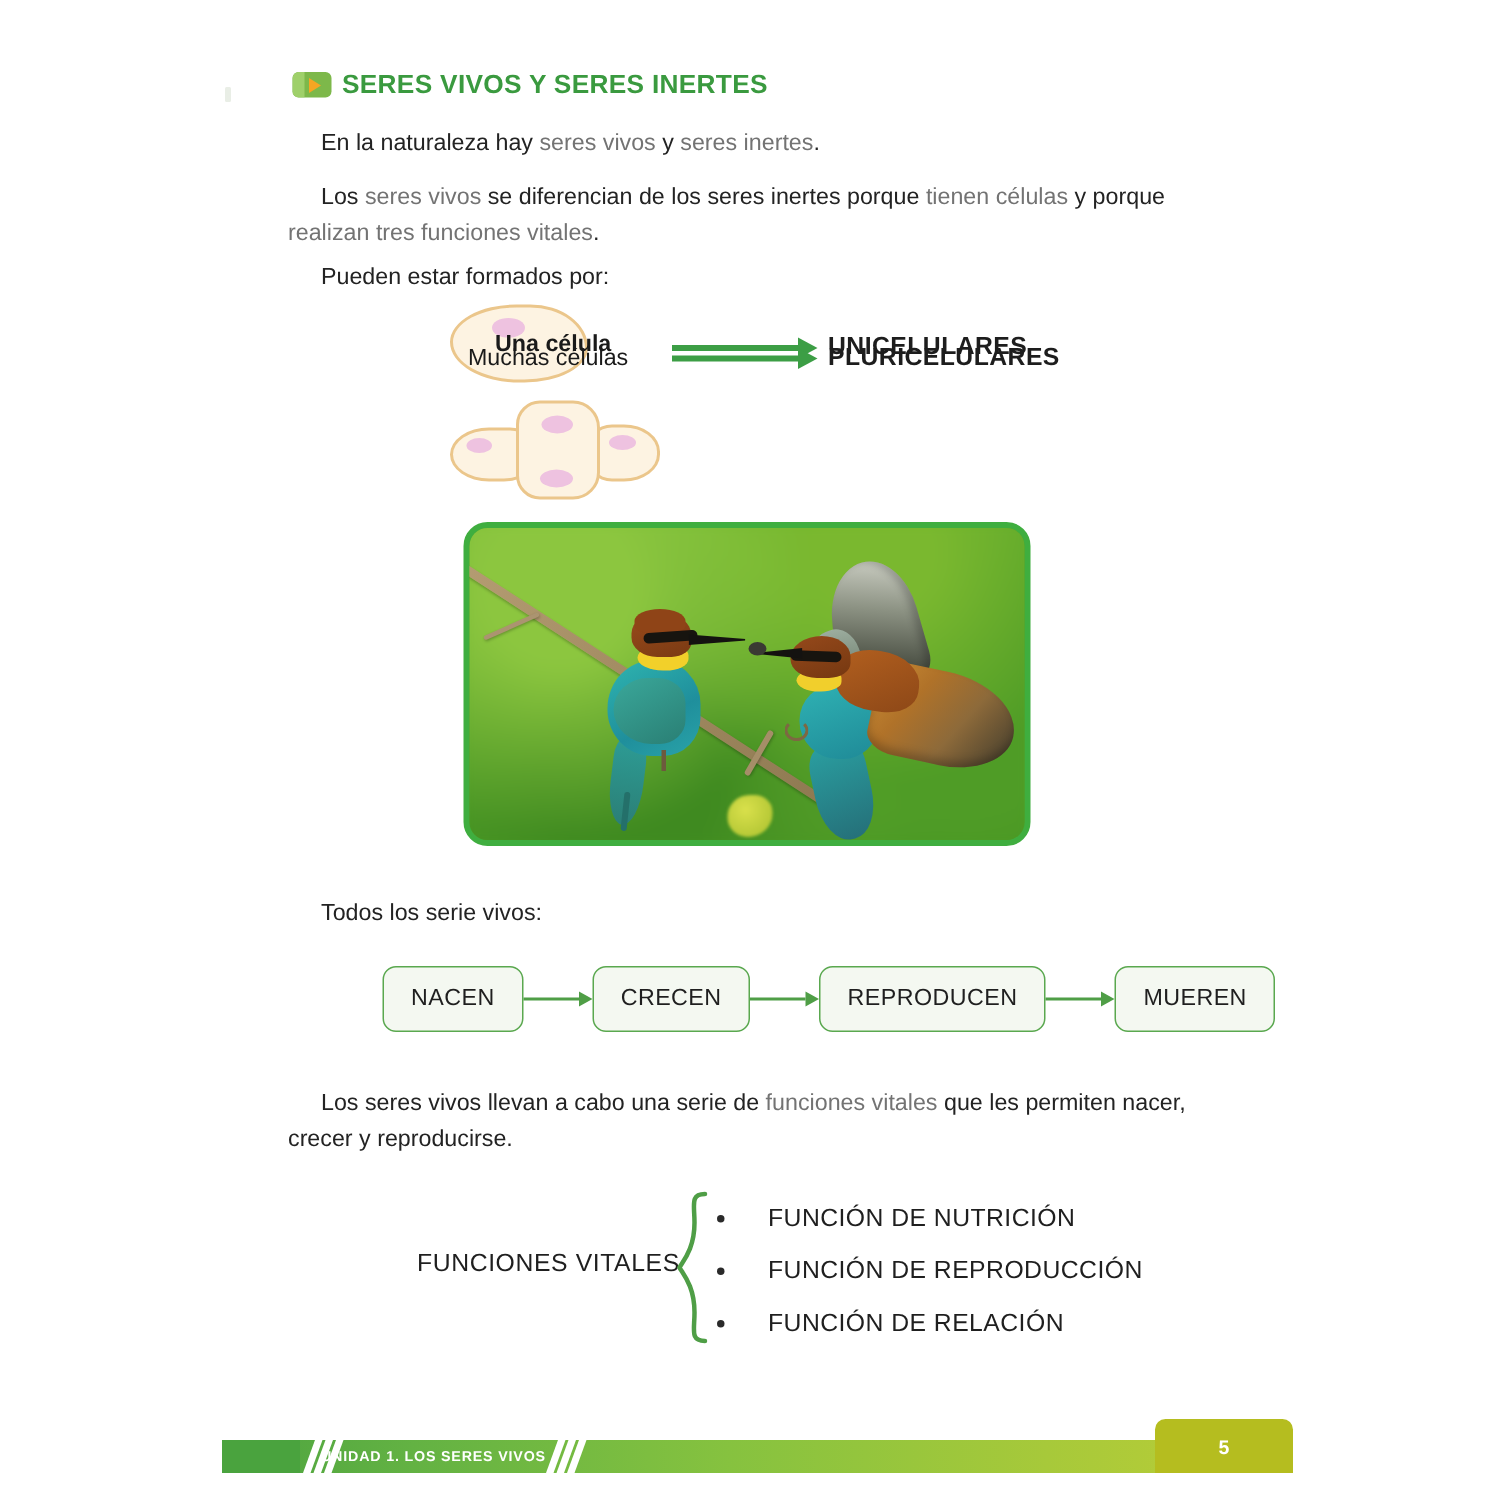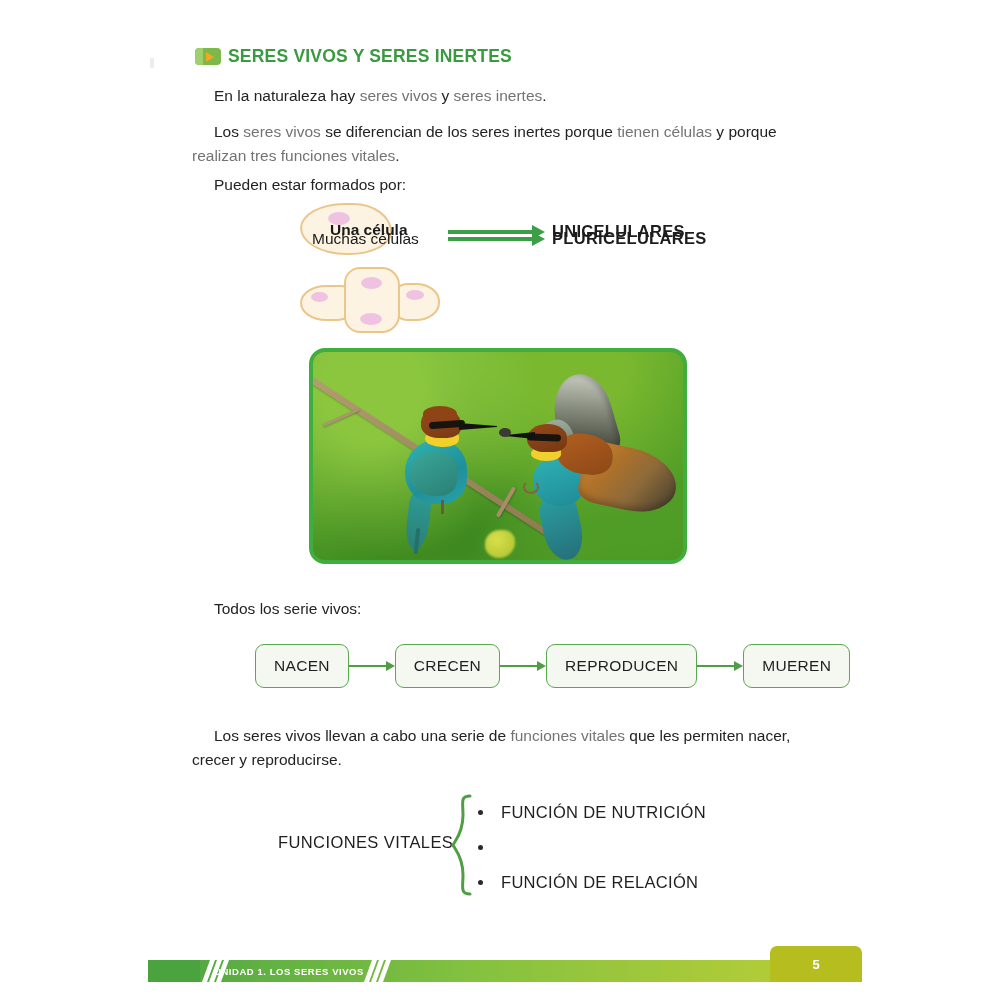--- a/index.html
+++ b/index.html
@@ -287,21 +287,21 @@
 
   
   .funcs { position:absolute; left:278px; top:795px; width:470px; height:100px; }
   .funcs-label {
     position:absolute; left:0; top:38px;
     font-size:16.5px; color:#1f1f1f; letter-spacing:0.4px; white-space:nowrap;
   }
   .brace { position:absolute; left:172px; top:-2px; }
   .funcs-list { position:absolute; left:200px; top:0px; }
   .func-item {
-    display:flex; align-items:center; gap:18px;
+    display:flex; align-items:center; gap:29px;
     height:35px;
     font-size:16.5px; color:#1f1f1f; letter-spacing:0.3px; white-space:nowrap;
   }
   .func-item .dot {
     width:5px; height:5px; border-radius:50%; background:#2a2a2a; flex:none;
   }
 
   
   .footer { position:absolute; left:0; bottom:14px; width:1000px; height:34px; }
   .footer-bar {
@@ -463,20 +463,21 @@
     <svg class="brace" width="26" height="104" viewBox="0 0 26 104">
       <path d="M20 3 C10 3, 13 10, 13 22 C13 40, 5 48, 3 52 C5 56, 13 64, 13 82 C13 94, 10 101, 20 101" fill="none" stroke="#4f9e46" stroke-width="3" stroke-linecap="round"></path>
     </svg>
     <div class="funcs-list">
       <div class="func-item">
         <span class="dot"></span>
         <span>FUNCIÓN DE NUTRICIÓN</span>
       </div>
       <div class="func-item">
         <span class="dot"></span>
+        <span>FUNCIÓN DE REPRODUCCIÓN</span>
       </div>
       <div class="func-item">
         <span class="dot"></span>
         <span>FUNCIÓN DE RELACIÓN</span>
       </div>
     </div>
   </div>
 
   <div class="footer">
     <div class="footer-bar"></div>

